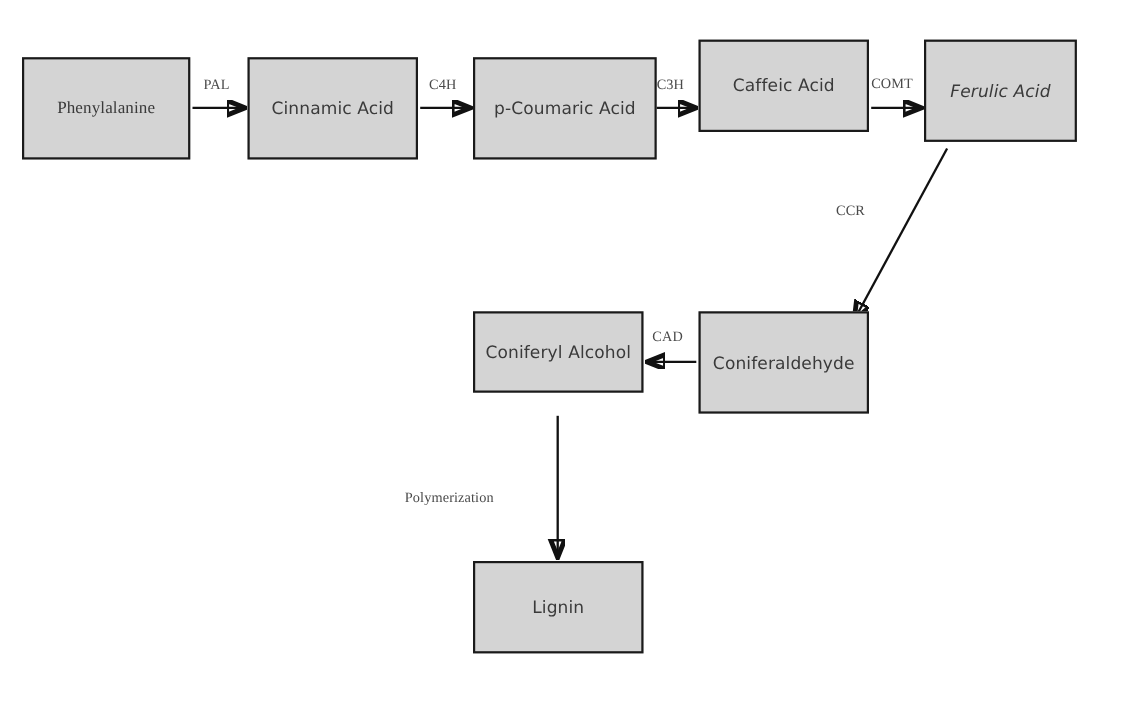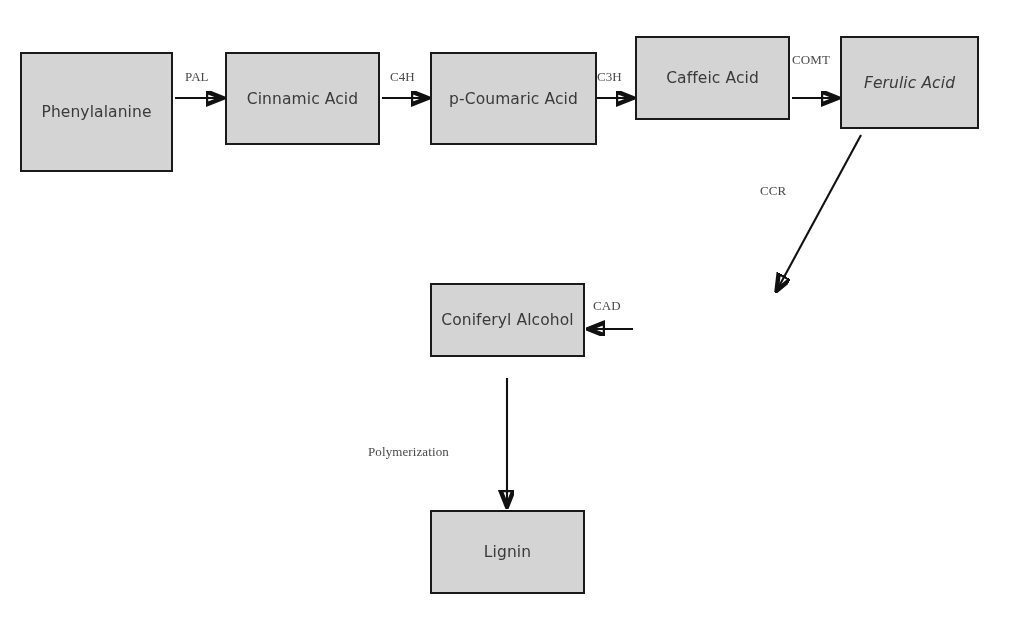--- a/index.html
+++ b/index.html
@@ -72,43 +72,46 @@
 
     <line x1="792" y1="98" x2="837" y2="98" marker-end="url(#arrowhead)"></line>
 
     <line x1="861" y1="135" x2="777" y2="290" marker-end="url(#arrowhead)"></line>
 
     <line x1="633" y1="329" x2="589" y2="329" marker-end="url(#arrowhead)"></line>
 
     <line x1="507" y1="378" x2="507" y2="506" marker-end="url(#arrowhead)"></line>
   </svg>
 
-  <div class="node" style="left:20px; top:52px; width:153px; height:120px;">
+  <div class="node" style="left:20px; top:52px; width:153px; height:93px;font-family:Liberation Serif, serif;">
     <span>Phenylalanine</span>
   </div>
   <div class="node" style="left:225px; top:52px; width:155px; height:93px;">
     <span>Cinnamic Acid</span>
   </div>
   <div class="node" style="left:430px; top:52px; width:167px; height:93px;">
     <span>p-Coumaric Acid</span>
   </div>
   <div class="node" style="left:635px; top:36px; width:155px; height:84px;">
     <span>Caffeic Acid</span>
   </div>
   <div class="node" style="left:840px; top:36px; width:139px; height:93px;font-style:italic;">
     <span>Ferulic Acid</span>
   </div>
   <div class="node" style="left:430px; top:283px; width:155px; height:74px;">
     <span>Coniferyl Alcohol</span>
   </div>
+  <div class="node" style="left:635px; top:283px; width:155px; height:93px;">
+    <span>Coniferaldehyde</span>
+  </div>
   <div class="node" style="left:430px; top:510px; width:155px; height:84px;">
     <span>Lignin</span>
   </div>
 
   <div class="edge-label" style="left:185px; top:53px;">PAL</div>
   <div class="edge-label" style="left:390px; top:53px;">C4H</div>
   <div class="edge-label" style="left:597px; top:53px;">C3H</div>
-  <div class="edge-label" style="left:792px; top:36px;">COMT</div>
+  <div class="edge-label" style="left:792px; top:52px;">COMT</div>
   <div class="edge-label" style="left:760px; top:167px;">CCR</div>
   <div class="edge-label" style="left:593px; top:282px;">CAD</div>
   <div class="edge-label" style="left:368px; top:428px;">Polymerization</div>
 
 </div>
 
 </body></html>

